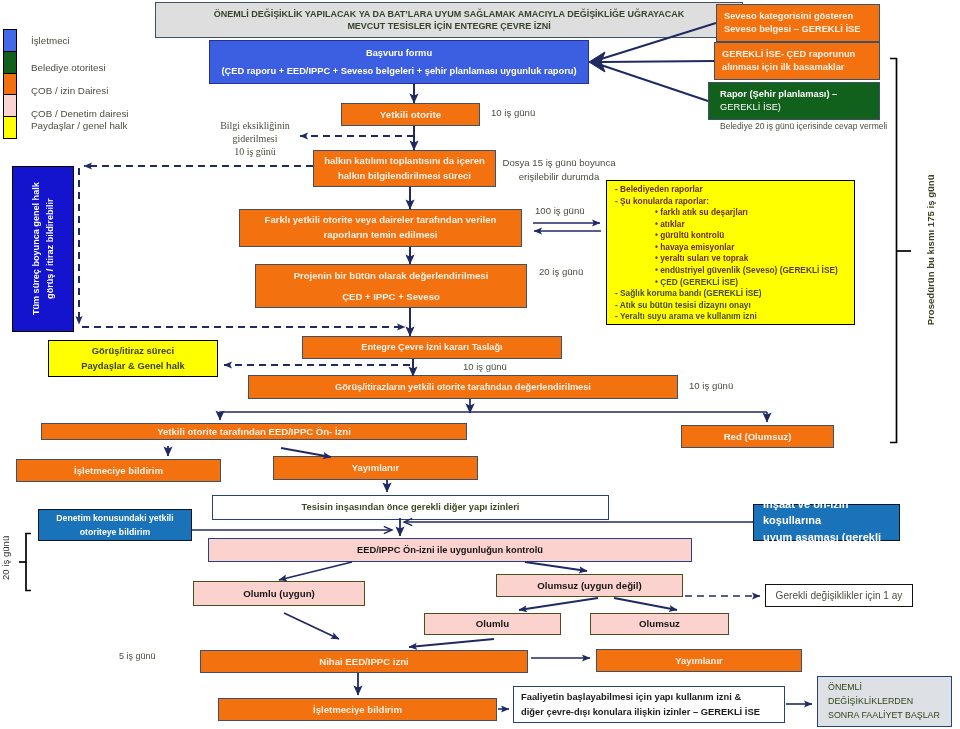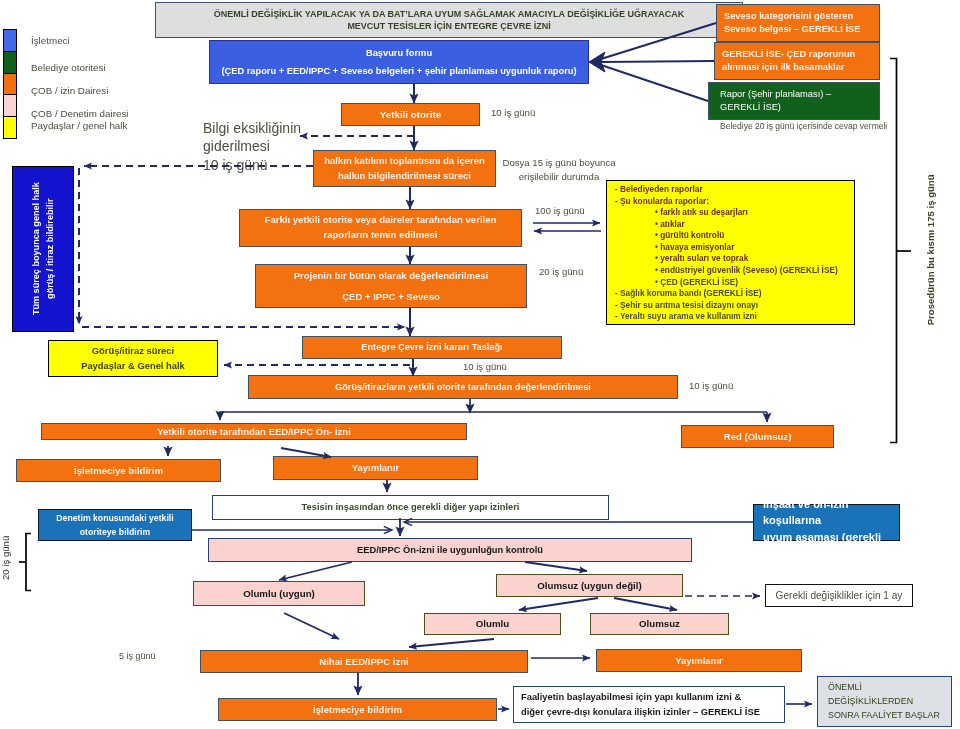--- a/index.html
+++ b/index.html
@@ -54,33 +54,33 @@
     </div>
 <div class="bx f-orange" style="left:716px;top:4px;width:164px;height:38px;font-size:9.3px;line-height:1.45;align-items:flex-start;text-align:left;padding-left:7px;">
       <span class="ln">Seveso kategorisini gösteren</span>
       <span class="ln">Seveso belgesi – GEREKLİ İSE</span>
     </div>
 <div class="bx f-orange" style="left:714px;top:42px;width:166px;height:38px;font-size:9.3px;line-height:1.45;align-items:flex-start;text-align:left;padding-left:7px;">
       <span class="ln">GEREKLİ İSE- ÇED raporunun</span>
       <span class="ln">alınması için ilk basamaklar</span>
     </div>
 <div class="bx f-green" style="left:708px;top:82px;width:172px;height:38px;font-size:9.3px;line-height:1.45;align-items:flex-start;text-align:left;padding-left:11px;">
-      <span class="ln" style="font-weight:normal;">Rapor  (Şehir planlaması) –</span>
+      <span class="ln" style="font-weight:bold;">Rapor  (Şehir planlaması) –</span>
       <span class="ln" style="font-weight:normal;">GEREKLİ İSE)</span>
     </div>
 <div class="lbl" style="left:720px;top:121px;font-size:8.5px;line-height:1.22;">
       <span class="ln">Belediye 20 iş günü içerisinde cevap vermeli</span>
     </div>
 <div class="bx f-orange" style="left:341px;top:103px;width:139px;height:23px;font-size:9.8px;line-height:1.18;">
       <span class="ln">Yetkili otorite</span>
     </div>
 <div class="lbl" style="left:491px;top:107px;font-size:9.6px;line-height:1.22;">
       <span class="ln">10 iş günü</span>
     </div>
-<div class="lbl c" style="left:203px;top:119px;font-size:14px;line-height:1.32;width:104px;">
+<div class="lbl c" style="left:203px;top:119px;font-size:10px;line-height:1.32;width:104px;text-align:center;font-family:Liberation Serif, serif;">
       <span class="ln">Bilgi eksikliğinin</span>
       <span class="ln">giderilmesi</span>
       <span class="ln">10 iş günü</span>
     </div>
 <div class="bx f-orange" style="left:313px;top:150px;width:183px;height:37px;font-size:9.5px;line-height:1.52;">
       <span class="ln">halkın katılımı toplantısını da içeren</span>
       <span class="ln">halkın bilgilendirilmesi süreci</span>
     </div>
 <div class="lbl c" style="left:499px;top:156px;font-size:9.6px;line-height:1.42;width:120px;text-align:center;">
       <span class="ln">Dosya 15 iş günü boyunca</span>
@@ -104,21 +104,21 @@
 <span class="ln" style="padding-left:4px;height:11.7px;color:#6b2d14;">- Belediyeden raporlar</span>
 <span class="ln" style="padding-left:4px;height:11.7px;color:#6b2d14;">- Şu konularda raporlar:</span>
 <span class="ln" style="padding-left:44px;height:11.7px;color:#6b2d14;">• farklı atık su deşarjları</span>
 <span class="ln" style="padding-left:44px;height:11.7px;color:#6b2d14;">• atıklar</span>
 <span class="ln" style="padding-left:44px;height:11.7px;color:#6b2d14;">• gürültü kontrolü</span>
 <span class="ln" style="padding-left:44px;height:11.7px;color:#6b2d14;">• havaya emisyonlar</span>
 <span class="ln" style="padding-left:44px;height:11.7px;color:#6b2d14;">• yeraltı suları ve toprak</span>
 <span class="ln" style="padding-left:44px;height:11.7px;color:#5a3a30;">•  endüstriyel güvenlik (Seveso) (GEREKLİ İSE)</span>
 <span class="ln" style="padding-left:44px;height:11.7px;color:#4f4a3c;">• ÇED (GEREKLİ İSE)</span>
 <span class="ln" style="padding-left:4px;height:11.7px;color:#4a4a32;">- Sağlık koruma bandı (GEREKLİ İSE)</span>
-<span class="ln" style="padding-left:4px;height:11.7px;color:#47482e;">- Şehir su arıtma tesisi dizaynı onayı</span>
+<span class="ln" style="padding-left:4px;height:11.7px;color:#47482e;">- Atık su bütün tesisi dizaynı onayı</span>
 <span class="ln" style="padding-left:4px;height:11.7px;color:#4c4e33;">- Yeraltı suyu arama ve kullanım izni</span>
 </div>
 <div class="bx f-navybar" style="left:12px;top:166px;width:62px;height:166px;font-size:9.1px;line-height:1.5;">
       <div style="transform:rotate(-90deg);white-space:nowrap;">
         <span class="ln">Tüm süreç boyunca genel halk</span>
         <span class="ln">görüş / itiraz bildirebilir</span>
       </div>
     </div>
 <div class="bx f-yellow" style="left:48px;top:340px;width:170px;height:37px;font-size:9.4px;line-height:1.58;color:#3a4020;">
       <span class="ln">Görüş/itiraz süreci</span>

